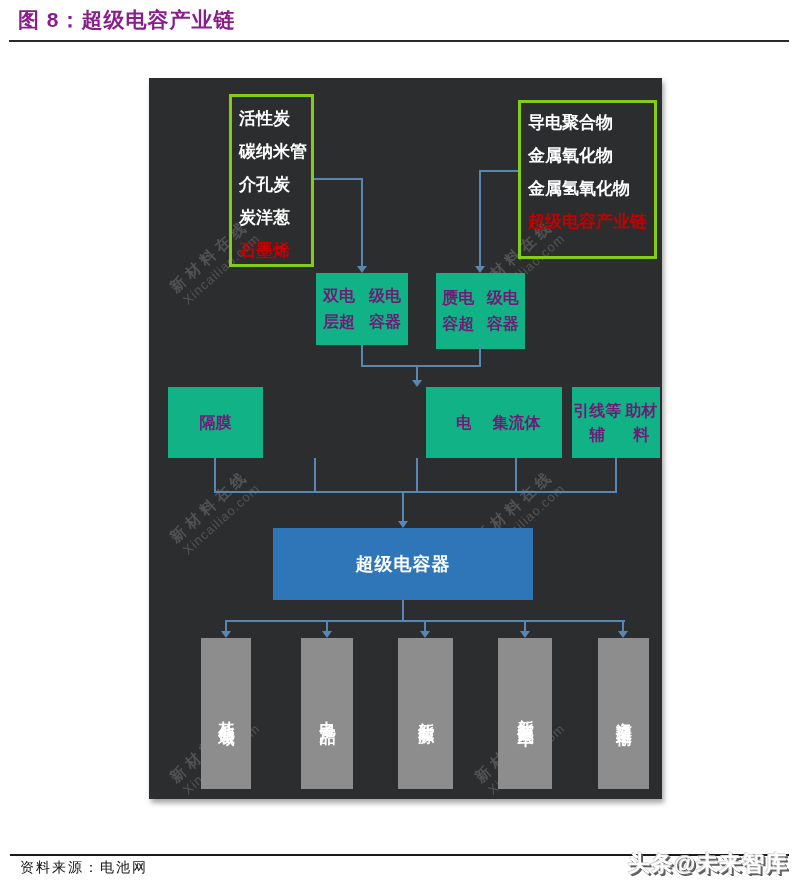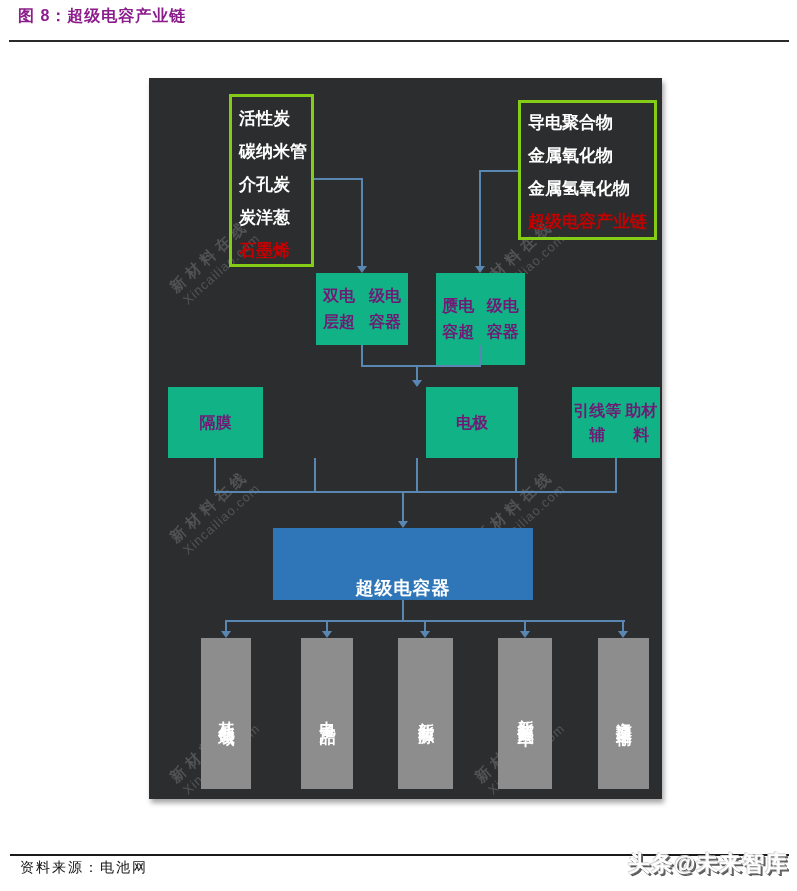--- a/index.html
+++ b/index.html
@@ -1,45 +1,45 @@
 <!DOCTYPE html>
 <html><head>
 <meta charset="utf-8">
 <style>
   * { margin:0; padding:0; box-sizing:border-box; }
   html,body { width:797px; height:891px; background:#ffffff; font-family:"Liberation Sans","DejaVu Sans",sans-serif; position:relative; }
   .page { position:absolute; inset:0; overflow:hidden; }
 
-  .fig-title { position:absolute; left:18px; top:6px; font-size:16px; font-weight:bold; color:#8b1c8b; letter-spacing:1px; }
+  .fig-title { position:absolute; left:18px; top:6px; font-size:21px; font-weight:bold; color:#8b1c8b; letter-spacing:1px; }
   .title-rule { position:absolute; left:9px; top:40px; width:780px; height:2px; background:#2a2a2a; }
 
   .panel { position:absolute; left:149px; top:78px; width:513px; height:721px; background:#2c2d2e; overflow:hidden; box-shadow:2px 4px 5px rgba(0,0,0,0.35); }
 
   .wm { position:absolute; width:170px; text-align:center; color:#8f9092; opacity:0.38; transform:translate(-50%,-50%) rotate(-42deg); pointer-events:none; }
   .wm .wm1 { font-size:15px; letter-spacing:5px; font-weight:bold; }
   .wm .wm2 { font-size:13px; letter-spacing:1px; }
 
   .matbox { position:absolute; border:3px solid #84cc16; color:#ffffff; font-weight:bold; font-size:17px; }
   .matbox .mat { padding-left:7px; line-height:33px; white-space:nowrap; }
   .matbox.left  { left:80px;  top:16px; width:85px;  height:173px; padding-top:5px; }
-  .matbox.right { left:369px; top:22px; width:139px; height:140px; padding-top:3px; }
+  .matbox.right { left:369px; top:22px; width:139px; height:159px; padding-top:3px; }
   .mat.hl { color:#c40000; }
 
   .greenbox { position:absolute; background:#11b286; color:#701a75; font-weight:bold; display:flex; flex-direction:row; align-items:center; justify-content:center; text-align:center; }
   .typebox { font-size:16px; line-height:26px; }
   .t1 { left:167px; top:195px; width:92px; height:72px; }
-  .t2 { left:287px; top:195px; width:89px; height:92px; }
+  .t2 { left:287px; top:195px; width:89px; height:76px; }
   .compbox { top:309px; height:71px; font-size:16px; line-height:24px; }
   .c1 { left:19px;  width:95px; }
   .c2 { left:121px; width:91px; }
   .c3 { left:232px; width:92px;margin-left:45px; }
   .c4 { left:322px; width:91px; }
   .c5 { left:423px; width:88px; }
 
-  .product { position:absolute; left:124px; top:450px; width:260px; height:72px; background:#2e76b8; color:#fff; font-weight:bold; font-size:18px; letter-spacing:1px; display:flex; align-items:flex-end; justify-content:center; }
+  .product { position:absolute; left:124px; top:450px; width:260px; height:72px; background:#2e76b8; color:#fff; font-weight:bold; font-size:18px; letter-spacing:1px; display:flex; align-items:center; justify-content:center; }
 
   .appbox { position:absolute; top:560px; height:151px; background:#8d8d8d; color:#fff; font-weight:bold; font-size:16px; display:flex; align-items:center; justify-content:center; }
   .appbox span { writing-mode:vertical-rl; text-orientation:upright; letter-spacing:3px; }
   .a1 { left:52px;  width:50px; }
   .a2 { left:152px; width:52px; }
   .a3 { left:249px; width:55px; }
   .a4 { left:349px; width:54px; }
   .a5 { left:449px; width:51px; }
 
   .ln { position:absolute; background:#5a87b2; }
@@ -113,20 +113,23 @@
       <div>赝电容超</div>
       <div>级电容器</div>
     </div>
 
     <div class="greenbox compbox c1">
         <div>隔膜</div>
       </div>
     <div class="greenbox compbox c3">
         <div>电极</div>
       </div>
+    <div class="greenbox compbox c4">
+        <div>集流体</div>
+      </div>
     <div class="greenbox compbox c5">
       <div>引线等辅</div>
       <div>助材料</div>
     </div>
 
     <div class="product">
       <span>超级电容器</span>
     </div>
 
     <div class="appbox a1">

